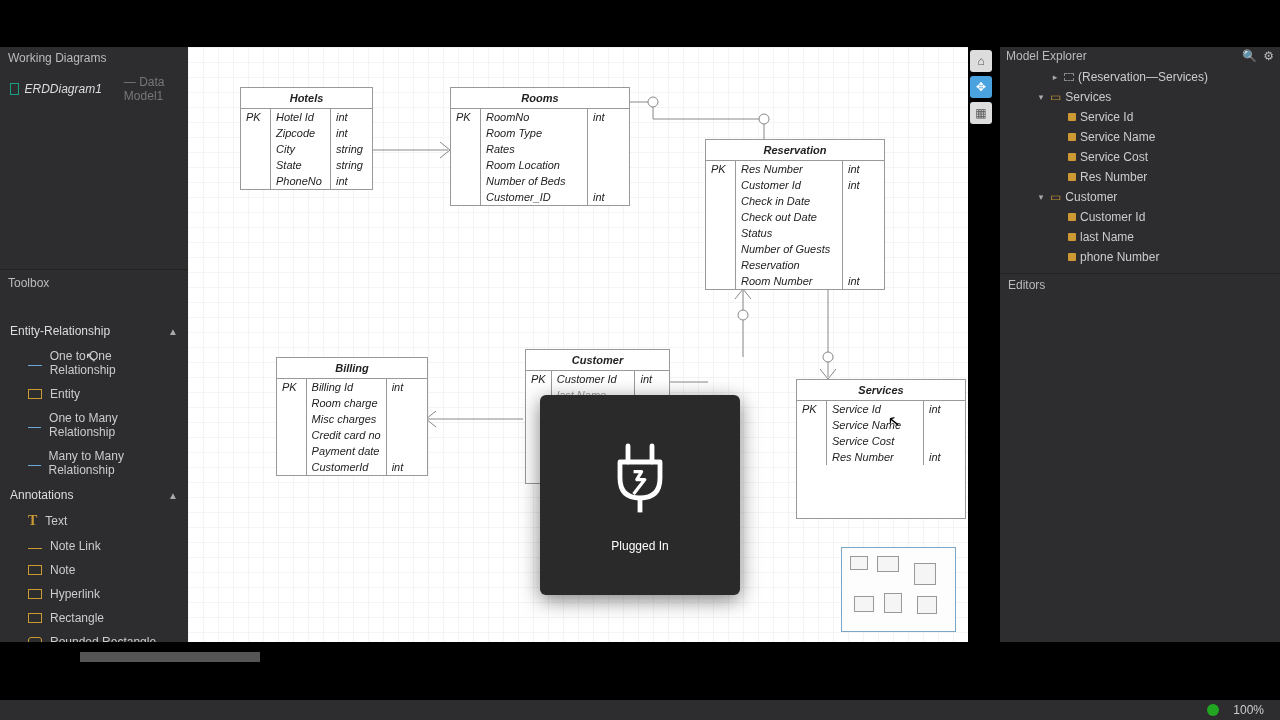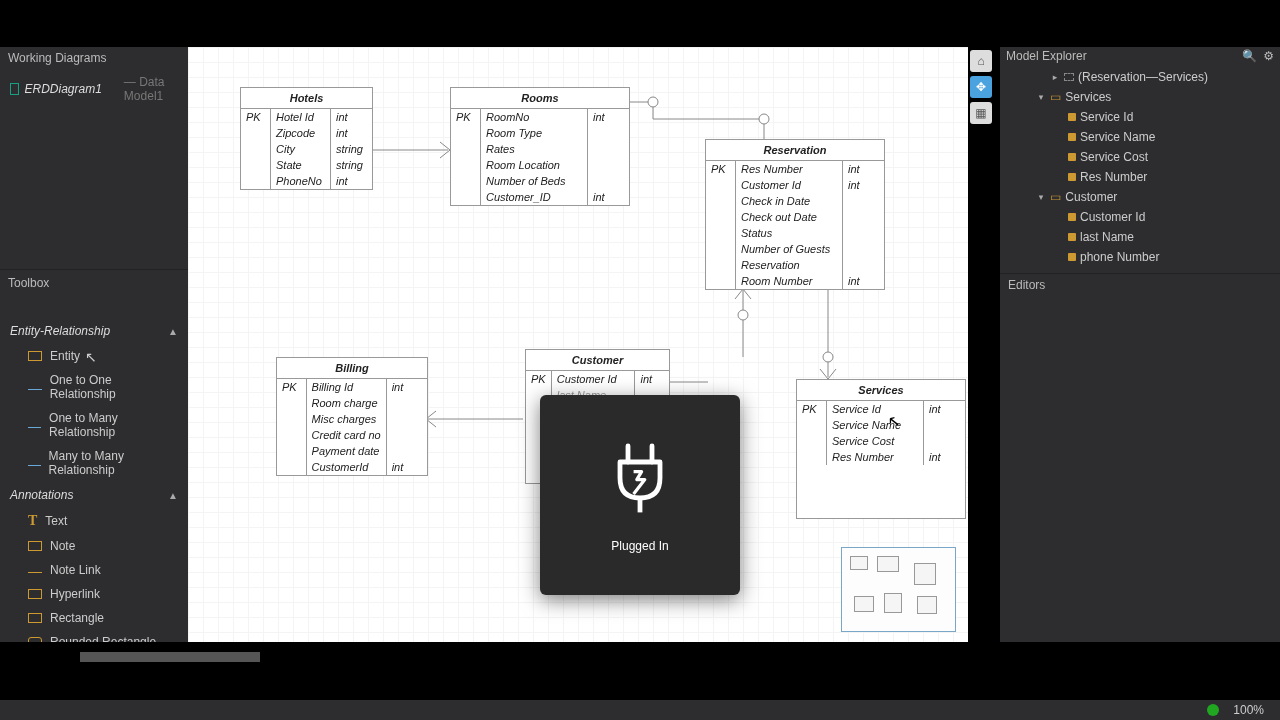--- a/index.html
+++ b/index.html
@@ -6,21 +6,21 @@
 body { width: 1280px; height: 720px; background: #000; font-family: "Segoe UI", Arial, sans-serif; font-size: 12px; color: #ccc; overflow: hidden; position: relative; }
 .topbar { height: 47px; background: #000; }
 .leftcol { position: absolute; left: 0; top: 47px; width: 188px; height: 595px; background: #2d2d30; }
 .rightcol { position: absolute; right: 0; top: 47px; width: 280px; height: 595px; background: #2d2d30; }
 .canvas { position: absolute; left: 188px; top: 47px; width: 780px; height: 595px; background: #fff; background-image: linear-gradient(#f4f4f4 1px, transparent 1px), linear-gradient(90deg, #f4f4f4 1px, transparent 1px); background-size: 15px 15px; font-style: italic; }
 .section-title { padding: 4px 8px; color: #bbb; font-size: 12px; }
 .tab { display: flex; align-items: center; gap: 6px; padding: 6px 10px; color: #aaa; }
 .tab .ticon { width: 12px; height: 12px; border: 1px solid #16a085; display: inline-block; }
 .tab .main { color: #ddd; font-style: italic; }
 .tab .sub { color: #777; margin-left: 16px; }
-.collapsible { display: flex; align-items: center; justify-content: space-between; padding: 6px 10px; color: #ddd; font-style: italic; }
+.collapsible { display: flex; align-items: center; justify-content: space-between; padding: 6px 10px; color: #ddd; }
 .chev { font-size: 10px; color: #aaa; }
 .item { display: flex; align-items: center; gap: 8px; padding: 5px 10px 5px 28px; color: #ccc; cursor: pointer; }
 .tool-icon { width: 14px; height: 10px; display: inline-block; }
 .ii-entity { border: 1px solid #cc9933; }
 .ii-line { border-top: 1px solid #6aa8d8; width: 14px; height: 0; margin-top: 5px; }
 .ii-text { color: #cc9933; font-weight: bold; font-family: serif; font-size: 14px; }
 .ii-box { border: 1px solid #cc9933; }
 .right-head { display: flex; align-items: center; padding: 2px 6px; color: #bbb; }
 .tree { padding: 2px 0; }
 .node { display: flex; align-items: center; gap: 4px; padding: 3px 4px; color: #ccc; cursor: pointer; }
@@ -68,50 +68,50 @@
   </div>
   <div style="height:160px"></div>
   <div class="section-title" style="border-top:1px solid #222;padding-top:6px">Toolbox</div>
   <div class="toolbox-arrow">↖</div>
   <div style="height:24px"></div>
   <div class="collapsible">
     <span>Entity-Relationship</span>
     <span class="chev">▲</span>
   </div>
   <div class="item">
+      <span class="tool-icon ii-line"></span>
+      <span>One to One Relationship</span>
+    </div>
+  <div class="item">
       <span class="tool-icon ii-entity"></span>
       <span>Entity</span>
-    </div>
-  <div class="item">
-      <span class="tool-icon ii-line"></span>
-      <span>One to One Relationship</span>
     </div>
   <div class="item">
       <span class="tool-icon ii-line"></span>
       <span>One to Many Relationship</span>
     </div>
   <div class="item">
       <span class="tool-icon ii-line"></span>
       <span>Many to Many Relationship</span>
     </div>
   <div class="collapsible">
     <span>Annotations</span>
     <span class="chev">▲</span>
   </div>
   <div class="item">
       <span class="ii-text">T</span>
       <span>Text</span>
     </div>
   <div class="item">
+      <span class="tool-icon ii-line" style="border-color:#cc9933"></span>
+      <span>Note Link</span>
+    </div>
+  <div class="item">
       <span class="tool-icon ii-box"></span>
       <span>Note</span>
-    </div>
-  <div class="item">
-      <span class="tool-icon ii-line" style="border-color:#cc9933"></span>
-      <span>Note Link</span>
     </div>
   <div class="item">
       <span class="tool-icon ii-box"></span>
       <span>Hyperlink</span>
     </div>
   <div class="item">
       <span class="tool-icon ii-box"></span>
       <span>Rectangle</span>
     </div>
   <div class="item">

